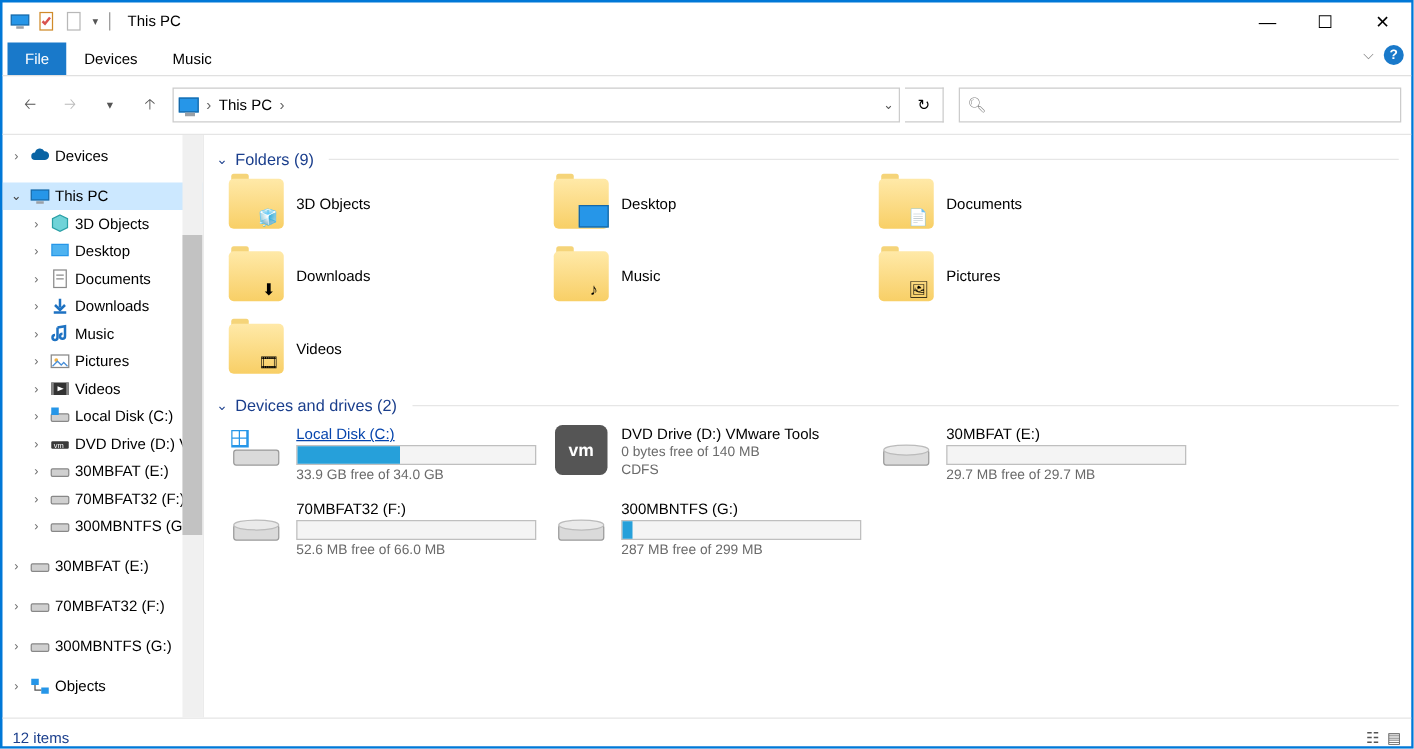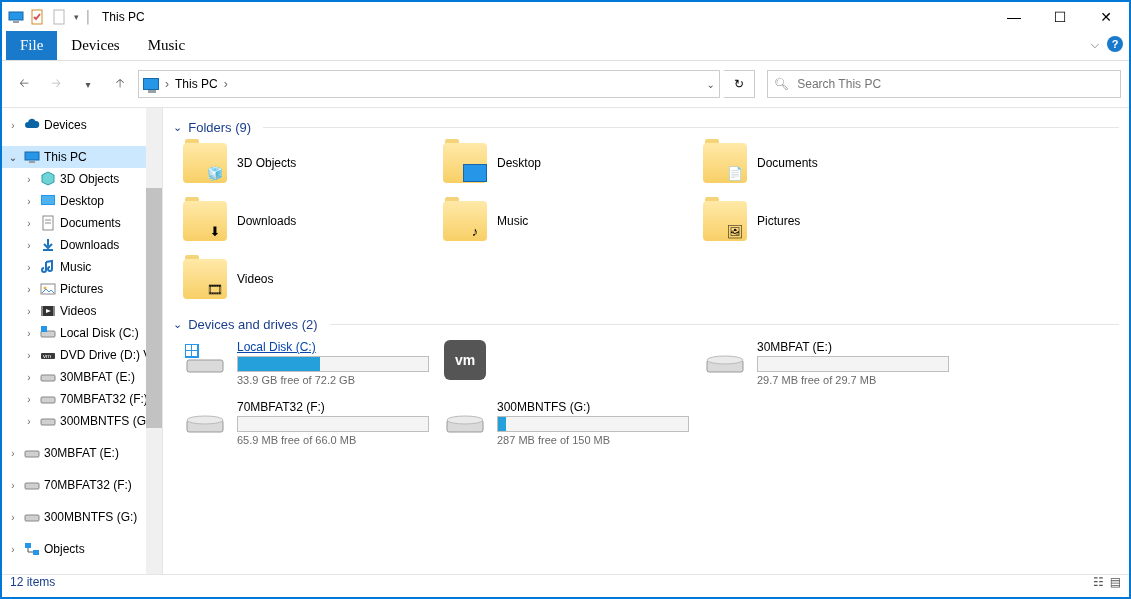--- a/index.html
+++ b/index.html
@@ -4,21 +4,21 @@
 <style>
   html,body{margin:0;padding:0;font-family:"Segoe UI",Arial,sans-serif;font-size:12px;color:#000;background:#fff;}
   .window{width:1131px;height:599px;border:2px solid #0078d7;box-sizing:border-box;display:flex;flex-direction:column;position:relative;}
   .titlebar{height:30px;display:flex;align-items:center;justify-content:space-between;}
   .titlebar-left{display:flex;align-items:center;gap:6px;padding-left:6px;}
   .title-text{padding-left:4px;}
   .qat-sep{color:#888;}
   .titlebar-right{display:flex;}
   .win-btn{width:46px;height:30px;display:flex;align-items:center;justify-content:center;font-size:14px;}
   .ribbon-tabs{height:28px;display:flex;align-items:flex-end;border-bottom:1px solid #e0e0e0;padding-left:4px;position:relative;}
-  .tab{padding:6px 14px;font-size:15px;font-family:Liberation Serif, serif;}
+  .tab{padding:6px 14px;font-size:12px;}
   .tab.file{background:#1979ca;color:#fff;}
   .ribbon-right{position:absolute;right:6px;top:4px;display:flex;align-items:center;gap:8px;}
   .help-badge{width:16px;height:16px;border-radius:50%;background:#1979ca;color:#fff;display:flex;align-items:center;justify-content:center;font-size:11px;font-weight:bold;}
   .navbar{height:38px;display:flex;align-items:center;gap:4px;padding:4px 8px;border-bottom:1px solid #e5e5e5;}
   .nav-btn{width:28px;height:28px;display:flex;align-items:center;justify-content:center;color:#555;}
   .nav-btn.disabled{color:#bbb;}
   .addressbar{flex:1;height:26px;border:1px solid #ccc;display:flex;align-items:center;padding:0 4px;gap:6px;}
   .addr-tail{margin-left:auto;display:flex;align-items:center;gap:10px;color:#555;}
   .refresh-box{width:30px;height:26px;border:1px solid #ccc;border-left:none;display:flex;align-items:center;justify-content:center;}
   .searchbar{width:340px;height:26px;border:1px solid #ccc;display:flex;align-items:center;padding:0 6px;margin-left:8px;color:#777;gap:6px;}
@@ -44,21 +44,21 @@
   .overlay{position:absolute;right:0;bottom:0;width:24px;height:20px;display:flex;align-items:center;justify-content:center;font-size:13px;}
   .drives-grid{display:grid;grid-template-columns:repeat(3,250px);row-gap:14px;column-gap:10px;margin-left:10px;}
   .drive-item{display:flex;gap:10px;}
   .drive-icn{width:44px;height:40px;display:flex;align-items:center;justify-content:center;}
   .drive-info{display:flex;flex-direction:column;gap:2px;}
   .drive-name{color:#000;}
   .drive-name.link{color:#0645ad;text-decoration:underline;}
   .bar{width:190px;height:14px;border:1px solid #bfbfbf;background:#f4f4f4;position:relative;}
   .bar-fill{position:absolute;top:0;left:0;bottom:0;background:#26a0da;}
   .drive-sub{color:#6a6a6a;font-size:11px;}
-  .statusbar{height:22px;border-top:1px solid #e5e5e5;display:flex;align-items:flex-start;justify-content:space-between;padding:0 8px;color:#1a3e8c;font-size:12px;}
+  .statusbar{height:22px;border-top:1px solid #e5e5e5;display:flex;align-items:flex-end;justify-content:space-between;padding:0 8px;color:#1a3e8c;font-size:12px;}
   .view-toggles{display:flex;gap:6px;color:#555;}
   .svg-icn{width:16px;height:16px;}
   .pc-monitor{width:16px;height:10px;background:#2696e8;border:1px solid #1668a8;position:relative;}
   .pc-monitor:after{content:"";position:absolute;bottom:-4px;left:4px;width:8px;height:3px;background:#9aa0a6;}
 </style>
 </head>
 <body>
 
 <div class="window">
 
@@ -114,21 +114,20 @@
       <span style="color:#666;">›</span>
       <span>This PC</span>
       <span style="color:#666;">›</span>
       <span class="addr-tail">
         <span style="font-size:10px;">⌄</span>
       </span>
     </div>
     <div class="refresh-box">↻</div>
     <div class="searchbar">
       <span style="color:#888;">🔍︎</span>
-      <input placeholder="Search This PC" style="">
     </div>
   </div>
 
   <div class="body">
 
     <div class="sidebar">
       <div class="scroll-gutter"></div>
       <div class="scroll-thumb" style="top:80px;height:240px;"></div>
       <div id="tree">
           <div class="tree-item" style="padding-left: 4px;">
@@ -410,26 +409,31 @@
                 <rect x="9" y="5" width="5" height="5" fill="#fff"></rect>
                 <rect x="3" y="11" width="5" height="5" fill="#fff"></rect>
                 <rect x="9" y="11" width="5" height="5" fill="#fff"></rect>
               </svg>
             </div>
             <div class="drive-info">
               <span class="drive-name link">Local Disk (C:)</span>
               <div class="bar">
                 <div class="bar-fill" style="width:43%"></div>
               </div>
-              <span class="drive-sub">33.9 GB free of 72.2 GB</span>
+              <span class="drive-sub">33.9 GB free of 34.0 GB</span>
             </div>
           </div>
           <div class="drive-item">
             <div class="drive-icn">
               <div style="width:42px;height:40px;background:#555;border-radius:6px;display:flex;align-items:center;justify-content:center;color:#fff;font-weight:bold;font-size:14px;">vm</div>
+            </div>
+            <div class="drive-info">
+              <span class="drive-name">DVD Drive (D:) VMware Tools</span>
+              <span class="drive-sub">0 bytes free of 140 MB</span>
+              <span class="drive-sub">CDFS</span>
             </div>
           </div>
           <div class="drive-item">
             <div class="drive-icn">
               <svg width="44" height="40" viewBox="0 0 44 40">
                 <rect x="4" y="20" width="36" height="12" rx="2" fill="#dadada" stroke="#999"></rect>
                 <ellipse cx="22" cy="20" rx="18" ry="4" fill="#eaeaea" stroke="#bbb"></ellipse>
               </svg>
             </div>
             <div class="drive-info">
@@ -445,36 +449,36 @@
               <svg width="44" height="40" viewBox="0 0 44 40">
                 <rect x="4" y="20" width="36" height="12" rx="2" fill="#dadada" stroke="#999"></rect>
                 <ellipse cx="22" cy="20" rx="18" ry="4" fill="#eaeaea" stroke="#bbb"></ellipse>
               </svg>
             </div>
             <div class="drive-info">
               <span class="drive-name">70MBFAT32 (F:)</span>
               <div class="bar">
                 <div class="bar-fill" style="width:0%"></div>
               </div>
-              <span class="drive-sub">65.9 MB free of 66.0 MB</span>
+              <span class="drive-sub">52.6 MB free of 66.0 MB</span>
             </div>
           </div>
           <div class="drive-item">
             <div class="drive-icn">
               <svg width="44" height="40" viewBox="0 0 44 40">
                 <rect x="4" y="20" width="36" height="12" rx="2" fill="#dadada" stroke="#999"></rect>
                 <ellipse cx="22" cy="20" rx="18" ry="4" fill="#eaeaea" stroke="#bbb"></ellipse>
               </svg>
             </div>
             <div class="drive-info">
               <span class="drive-name">300MBNTFS (G:)</span>
               <div class="bar">
                 <div class="bar-fill" style="width:4%"></div>
               </div>
-              <span class="drive-sub">287 MB free of 150 MB</span>
+              <span class="drive-sub">287 MB free of 299 MB</span>
             </div>
           </div>
         </div>
     </div>
   </div>
 
   <div class="statusbar">
     <span>12 items</span>
     <span class="view-toggles">
       <span>☷</span>

